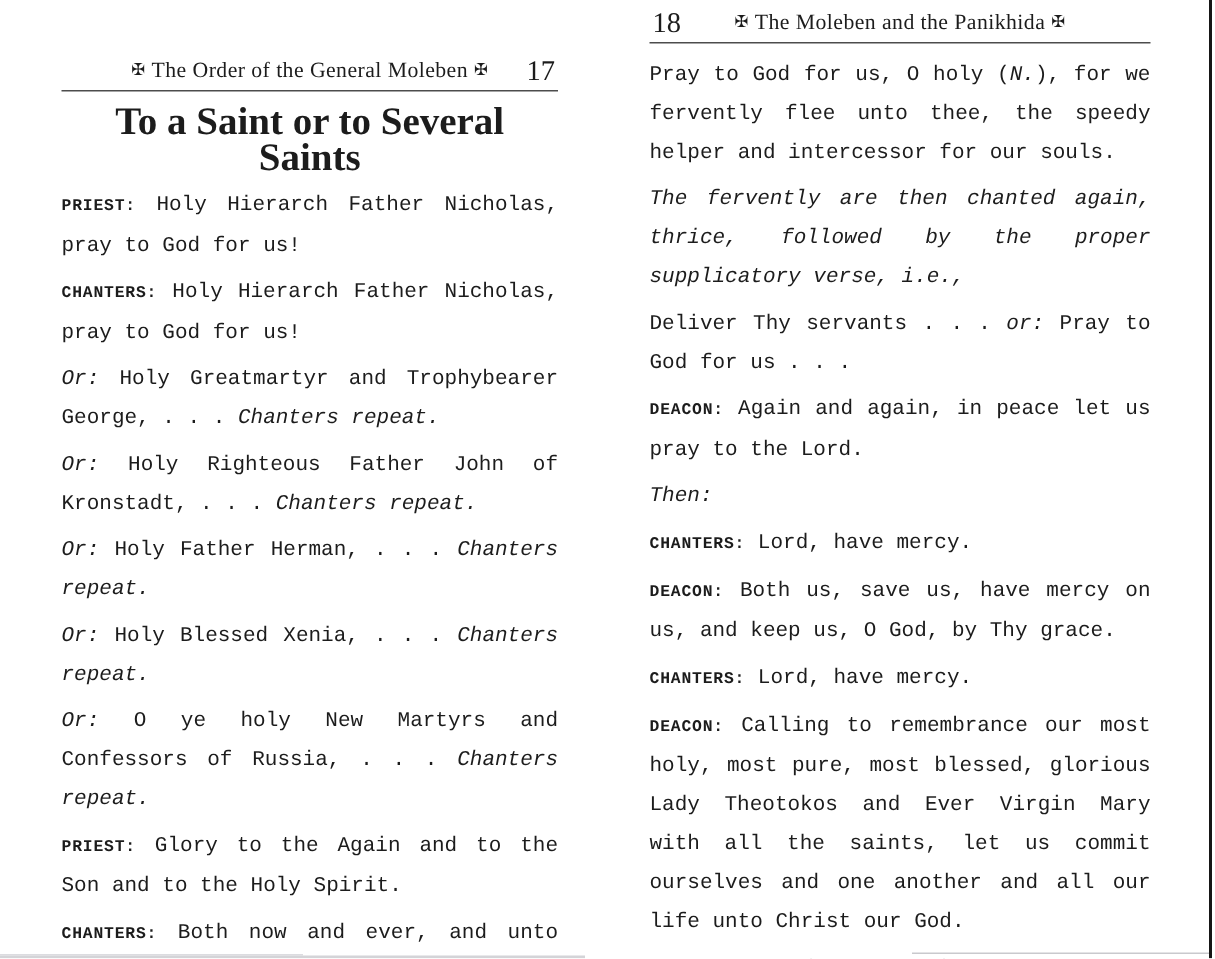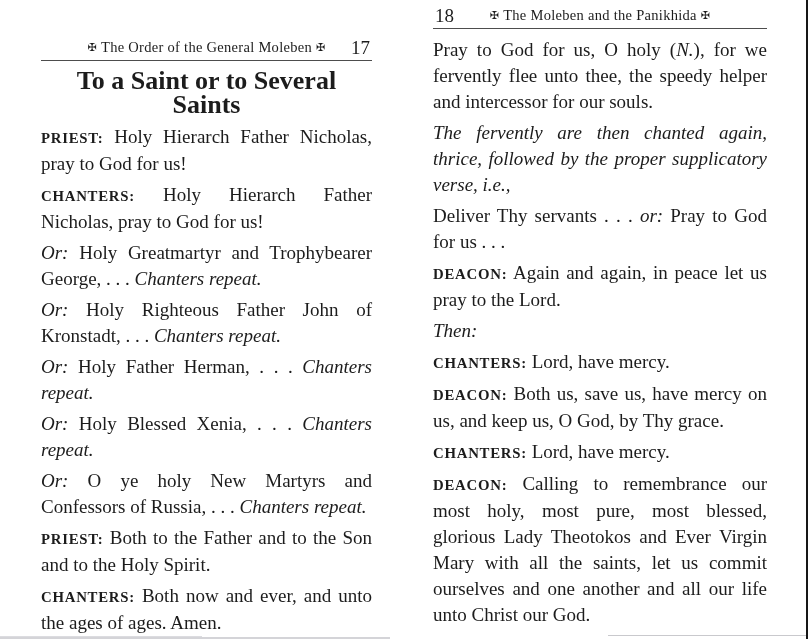--- a/index.html
+++ b/index.html
@@ -44,23 +44,24 @@
     font-size: 26px;
     font-weight: 700;
     line-height: 24px;
   }
 
   .page-body { padding-top: 8px; }
   .page-left .page-body { padding-top: 0; }
 
   .para {
     margin: 0 0 5px;
-    font-size: 19px;
+    font-size: 14px;
     line-height: 26px;
     text-align: justify;
+    font-family: Liberation Mono, monospace;
   }
   .run-speaker {
     font-weight: 700;
     font-size: 0.78em;
     letter-spacing: 0.05em;
   }
   .run-italic { font-style: italic; }
   .run-roman  { font-style: normal; }
 
   
@@ -96,21 +97,21 @@
     </header>
     <h2 class="section-heading">To a Saint or to Several Saints</h2>
     <div class="page-body">
         <p class="para"><span class="run-speaker">PRIEST:</span><span class="run-roman"> Holy Hierarch Father Nicholas, pray to God for us!</span></p>
         <p class="para"><span class="run-speaker">CHANTERS:</span><span class="run-roman"> Holy Hierarch Father Nicholas, pray to God for us!</span></p>
         <p class="para"><span class="run-italic">Or:</span><span class="run-roman"> Holy Greatmartyr and Trophybearer George, .&nbsp;.&nbsp;. </span><span class="run-italic">Chanters repeat.</span></p>
         <p class="para"><span class="run-italic">Or:</span><span class="run-roman"> Holy Righteous Father John of Kronstadt, .&nbsp;.&nbsp;. </span><span class="run-italic">Chanters repeat.</span></p>
         <p class="para"><span class="run-italic">Or:</span><span class="run-roman"> Holy Father Herman, .&nbsp;.&nbsp;. </span><span class="run-italic">Chanters repeat.</span></p>
         <p class="para"><span class="run-italic">Or:</span><span class="run-roman"> Holy Blessed Xenia, .&nbsp;.&nbsp;. </span><span class="run-italic">Chanters repeat.</span></p>
         <p class="para"><span class="run-italic">Or:</span><span class="run-roman"> O ye holy New Martyrs and Confessors of Russia, .&nbsp;.&nbsp;. </span><span class="run-italic">Chanters repeat.</span></p>
-        <p class="para"><span class="run-speaker">PRIEST:</span><span class="run-roman"> Both to the Father and to the Son and to the Holy Spirit.</span></p>
+        <p class="para"><span class="run-speaker">PRIEST:</span><span class="run-roman"> Glory to the Again and to the Son and to the Holy Spirit.</span></p>
         <p class="para"><span class="run-speaker">CHANTERS:</span><span class="run-roman"> Both now and ever, and unto the ages of ages. Amen.</span></p>
         <p class="para"><span class="run-italic">Repeat refrains. Then:</span></p>
       </div>
   </section>
 
   <section class="page page-right">
     <header class="running-head">
       <div class="head-line">
         <span class="page-number page-number-left">18</span>
         <span class="head-title"><span class="cross">✠</span><span>The Moleben and the Panikhida</span><span class="cross">✠</span></span>

